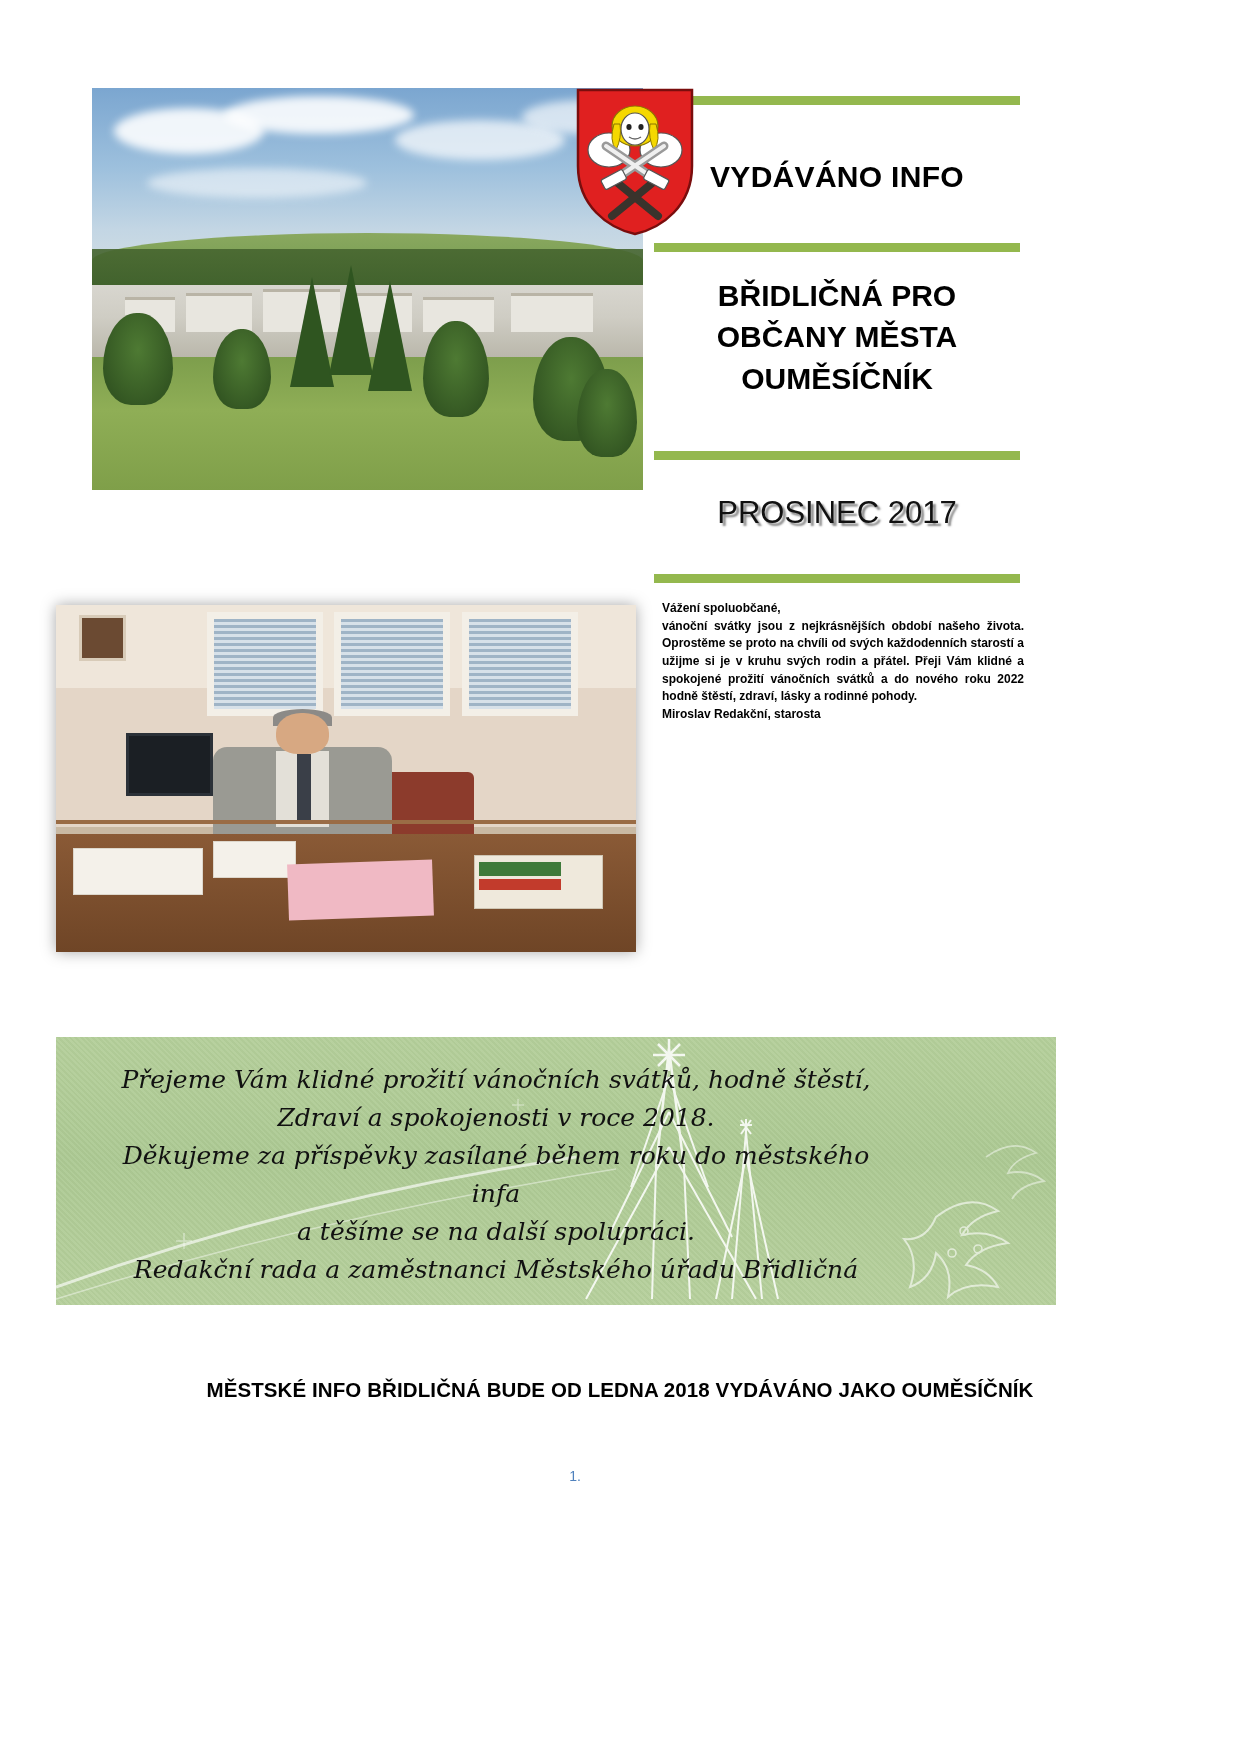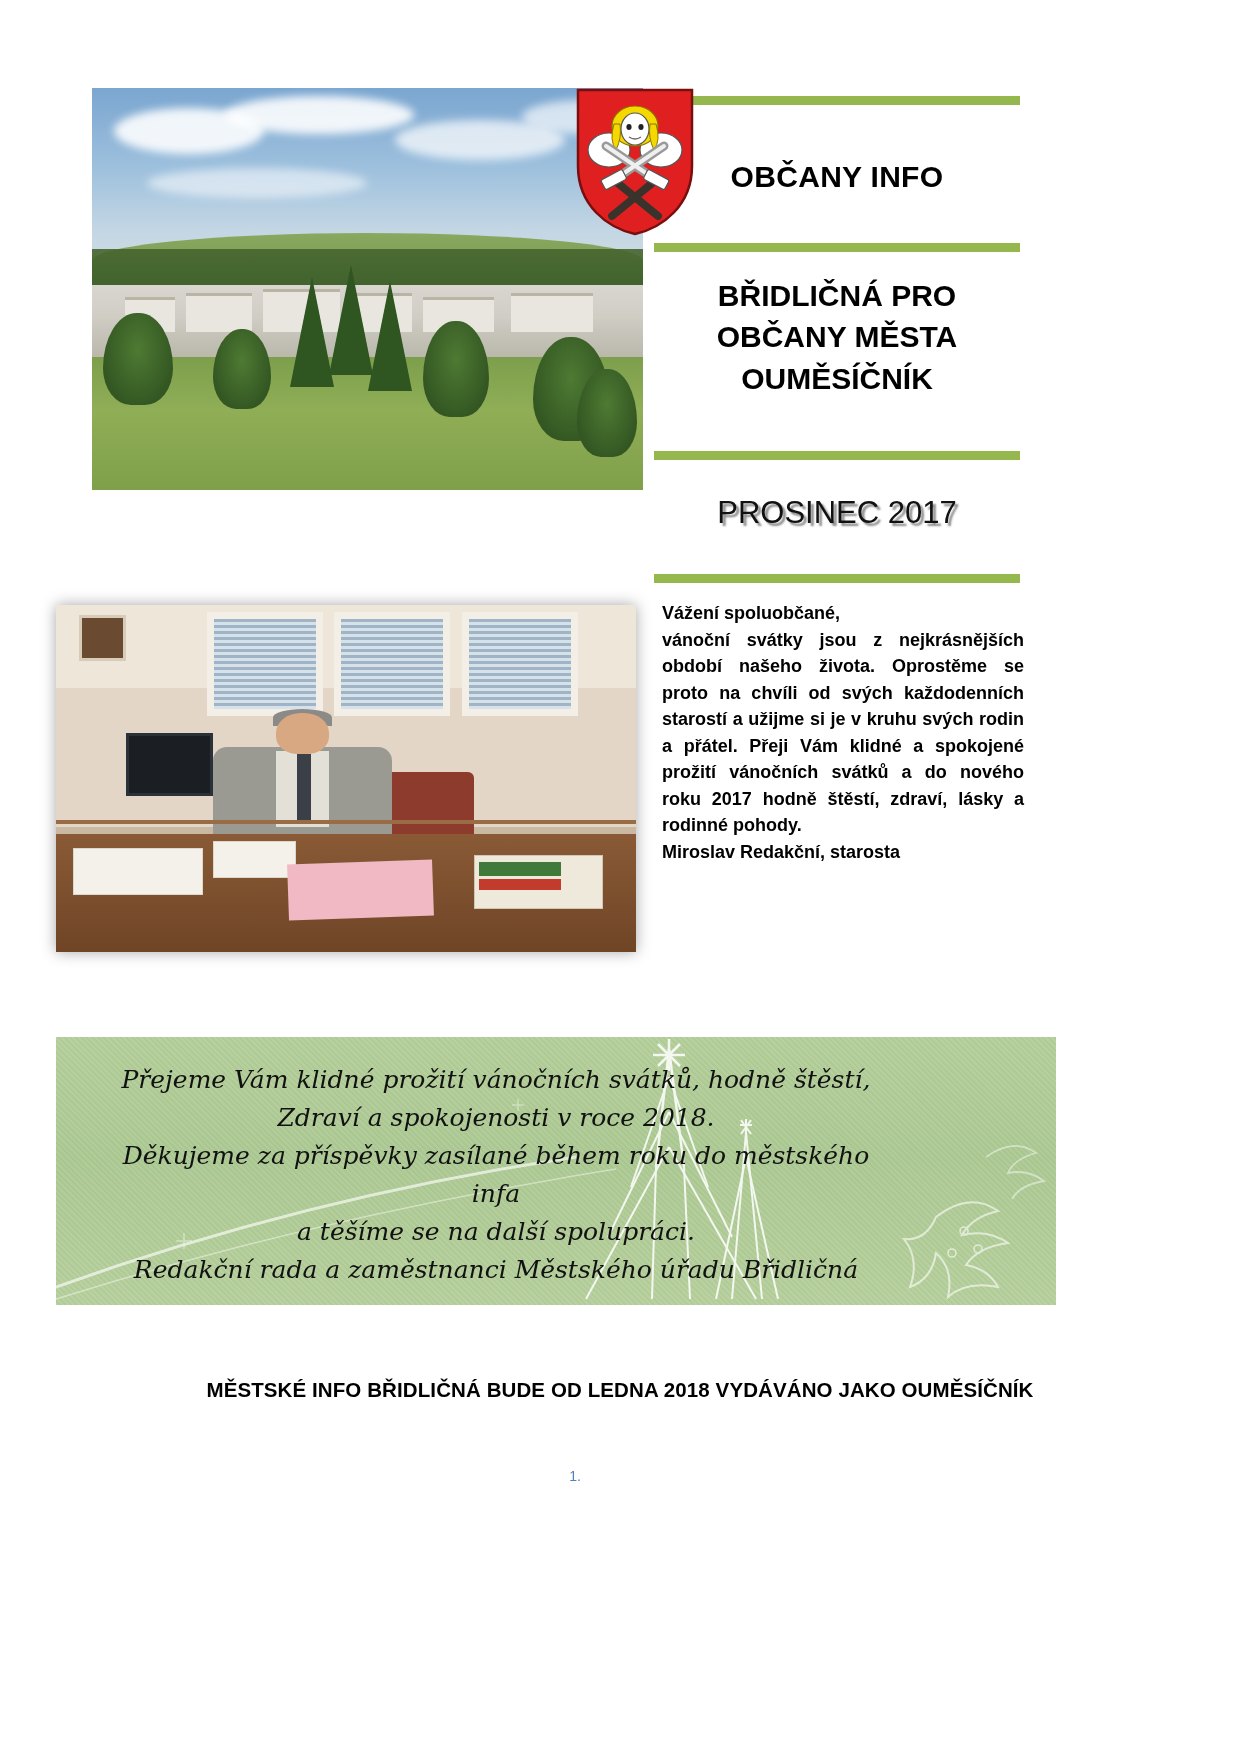--- a/index.html
+++ b/index.html
@@ -226,21 +226,21 @@
   #office-photo .news-band2 {
     position: absolute; left: 73%; top: 79%; width: 14%; height: 3%;
     background: #c23b2c;
   }
 
   #mayor-message {
     position: absolute;
     left: 662px;
     top: 600px;
     width: 362px;
-    font-size: 18px;
+    font-size: 12px;
     font-weight: bold;
     line-height: 1.475;
     text-align: justify;
     color: #000;
   }
   #mayor-message .greeting,
   #mayor-message .signature {
     text-align: left;
   }
   #mayor-message .body-text {
@@ -369,21 +369,21 @@
         <rect x="68" y="86" width="24" height="11" rx="2" fill="#ffffff" stroke="#555" stroke-width="1.2" transform="rotate(28 80 92)"></rect>
       </g>
     </svg>
   </span>
 
   <div class="green-rule" id="rule-top"></div>
   <div class="green-rule" id="rule-mid"></div>
   <div class="green-rule" id="rule-low"></div>
   <div class="green-rule" id="rule-msg"></div>
 
-  <div id="title-main">OBČANY INFO</div>
+  <div id="title-main">VYDÁVÁNO INFO</div>
 
   <div id="title-sub">
     <span class="ln">BŘIDLIČNÁ PRO</span>
     <span class="ln">OBČANY MĚSTA</span>
     <span class="ln">OUMĚSÍČNÍK</span>
   </div>
 
   <div id="title-issue">PROSINEC 2017</div>
 </div>
 
@@ -406,21 +406,21 @@
   <div class="papers" style="left:3%;  top:70%; width:22%; height:13%;"></div>
   <div class="papers" style="left:27%; top:68%; width:14%; height:10%;"></div>
   <div class="pink-folder"></div>
   <div class="newspaper"></div>
   <div class="news-band"></div>
   <div class="news-band2"></div>
 </div>
 
 <div id="mayor-message">
   <div class="greeting">Vážení spoluobčané,</div>
-  <div class="body-text">vánoční svátky jsou z nejkrásnějších období našeho života. Oprostěme se proto na chvíli od svých každodenních starostí a užijme si je v kruhu svých rodin a přátel. Přeji Vám klidné a spokojené prožití vánočních svátků a do nového roku 2017 hodně štěstí, zdraví, lásky a rodinné pohody.</div>
+  <div class="body-text">vánoční svátky jsou z nejkrásnějších období našeho života. Oprostěme se proto na chvíli od svých každodenních starostí a užijme si je v kruhu svých rodin a přátel. Přeji Vám klidné a spokojené prožití vánočních svátků a do nového roku 2022 hodně štěstí, zdraví, lásky a rodinné pohody.</div>
   <div class="signature">Miroslav Redakční,  starosta</div>
 </div>
 
 <div id="greeting-panel">
   <div class="texture"></div>
 
   <svg id="greeting-deco" viewBox="0 0 1000 268" preserveAspectRatio="none">
     <g stroke="#ffffff" fill="none" opacity="0.85">
 
       <path d="M613 12 L600 130 M613 12 L628 130" stroke-width="2.5"></path>

